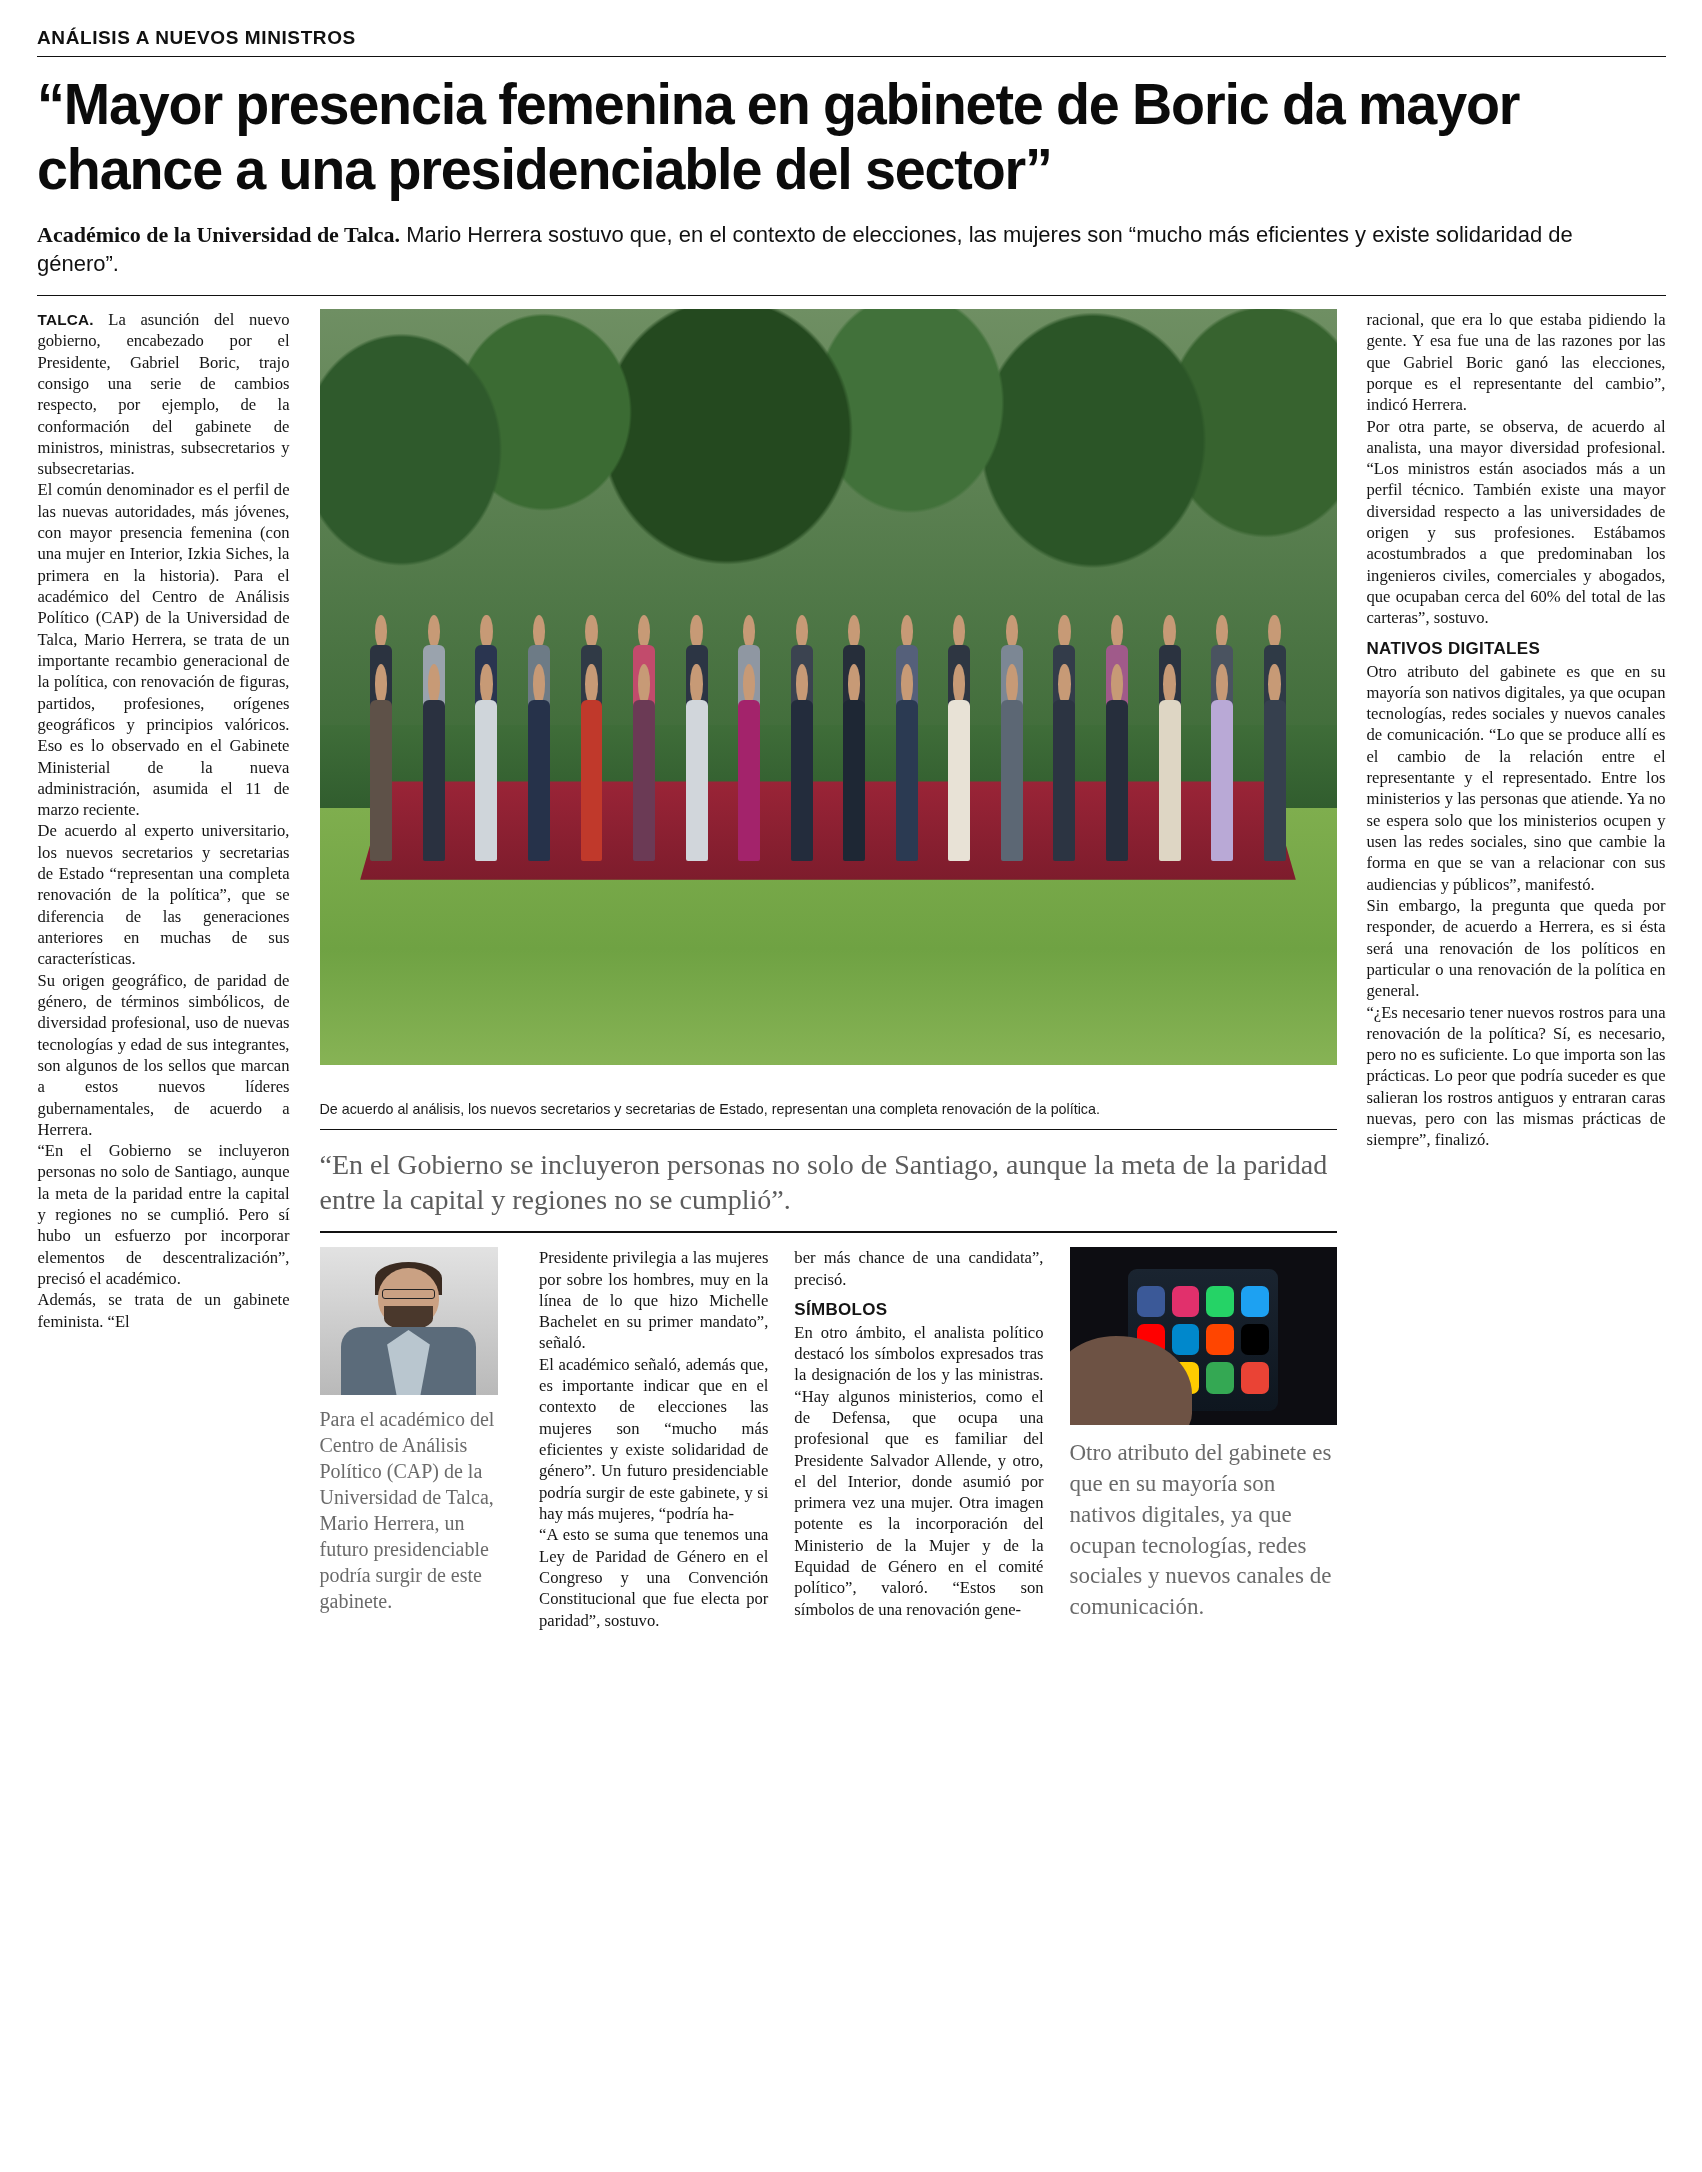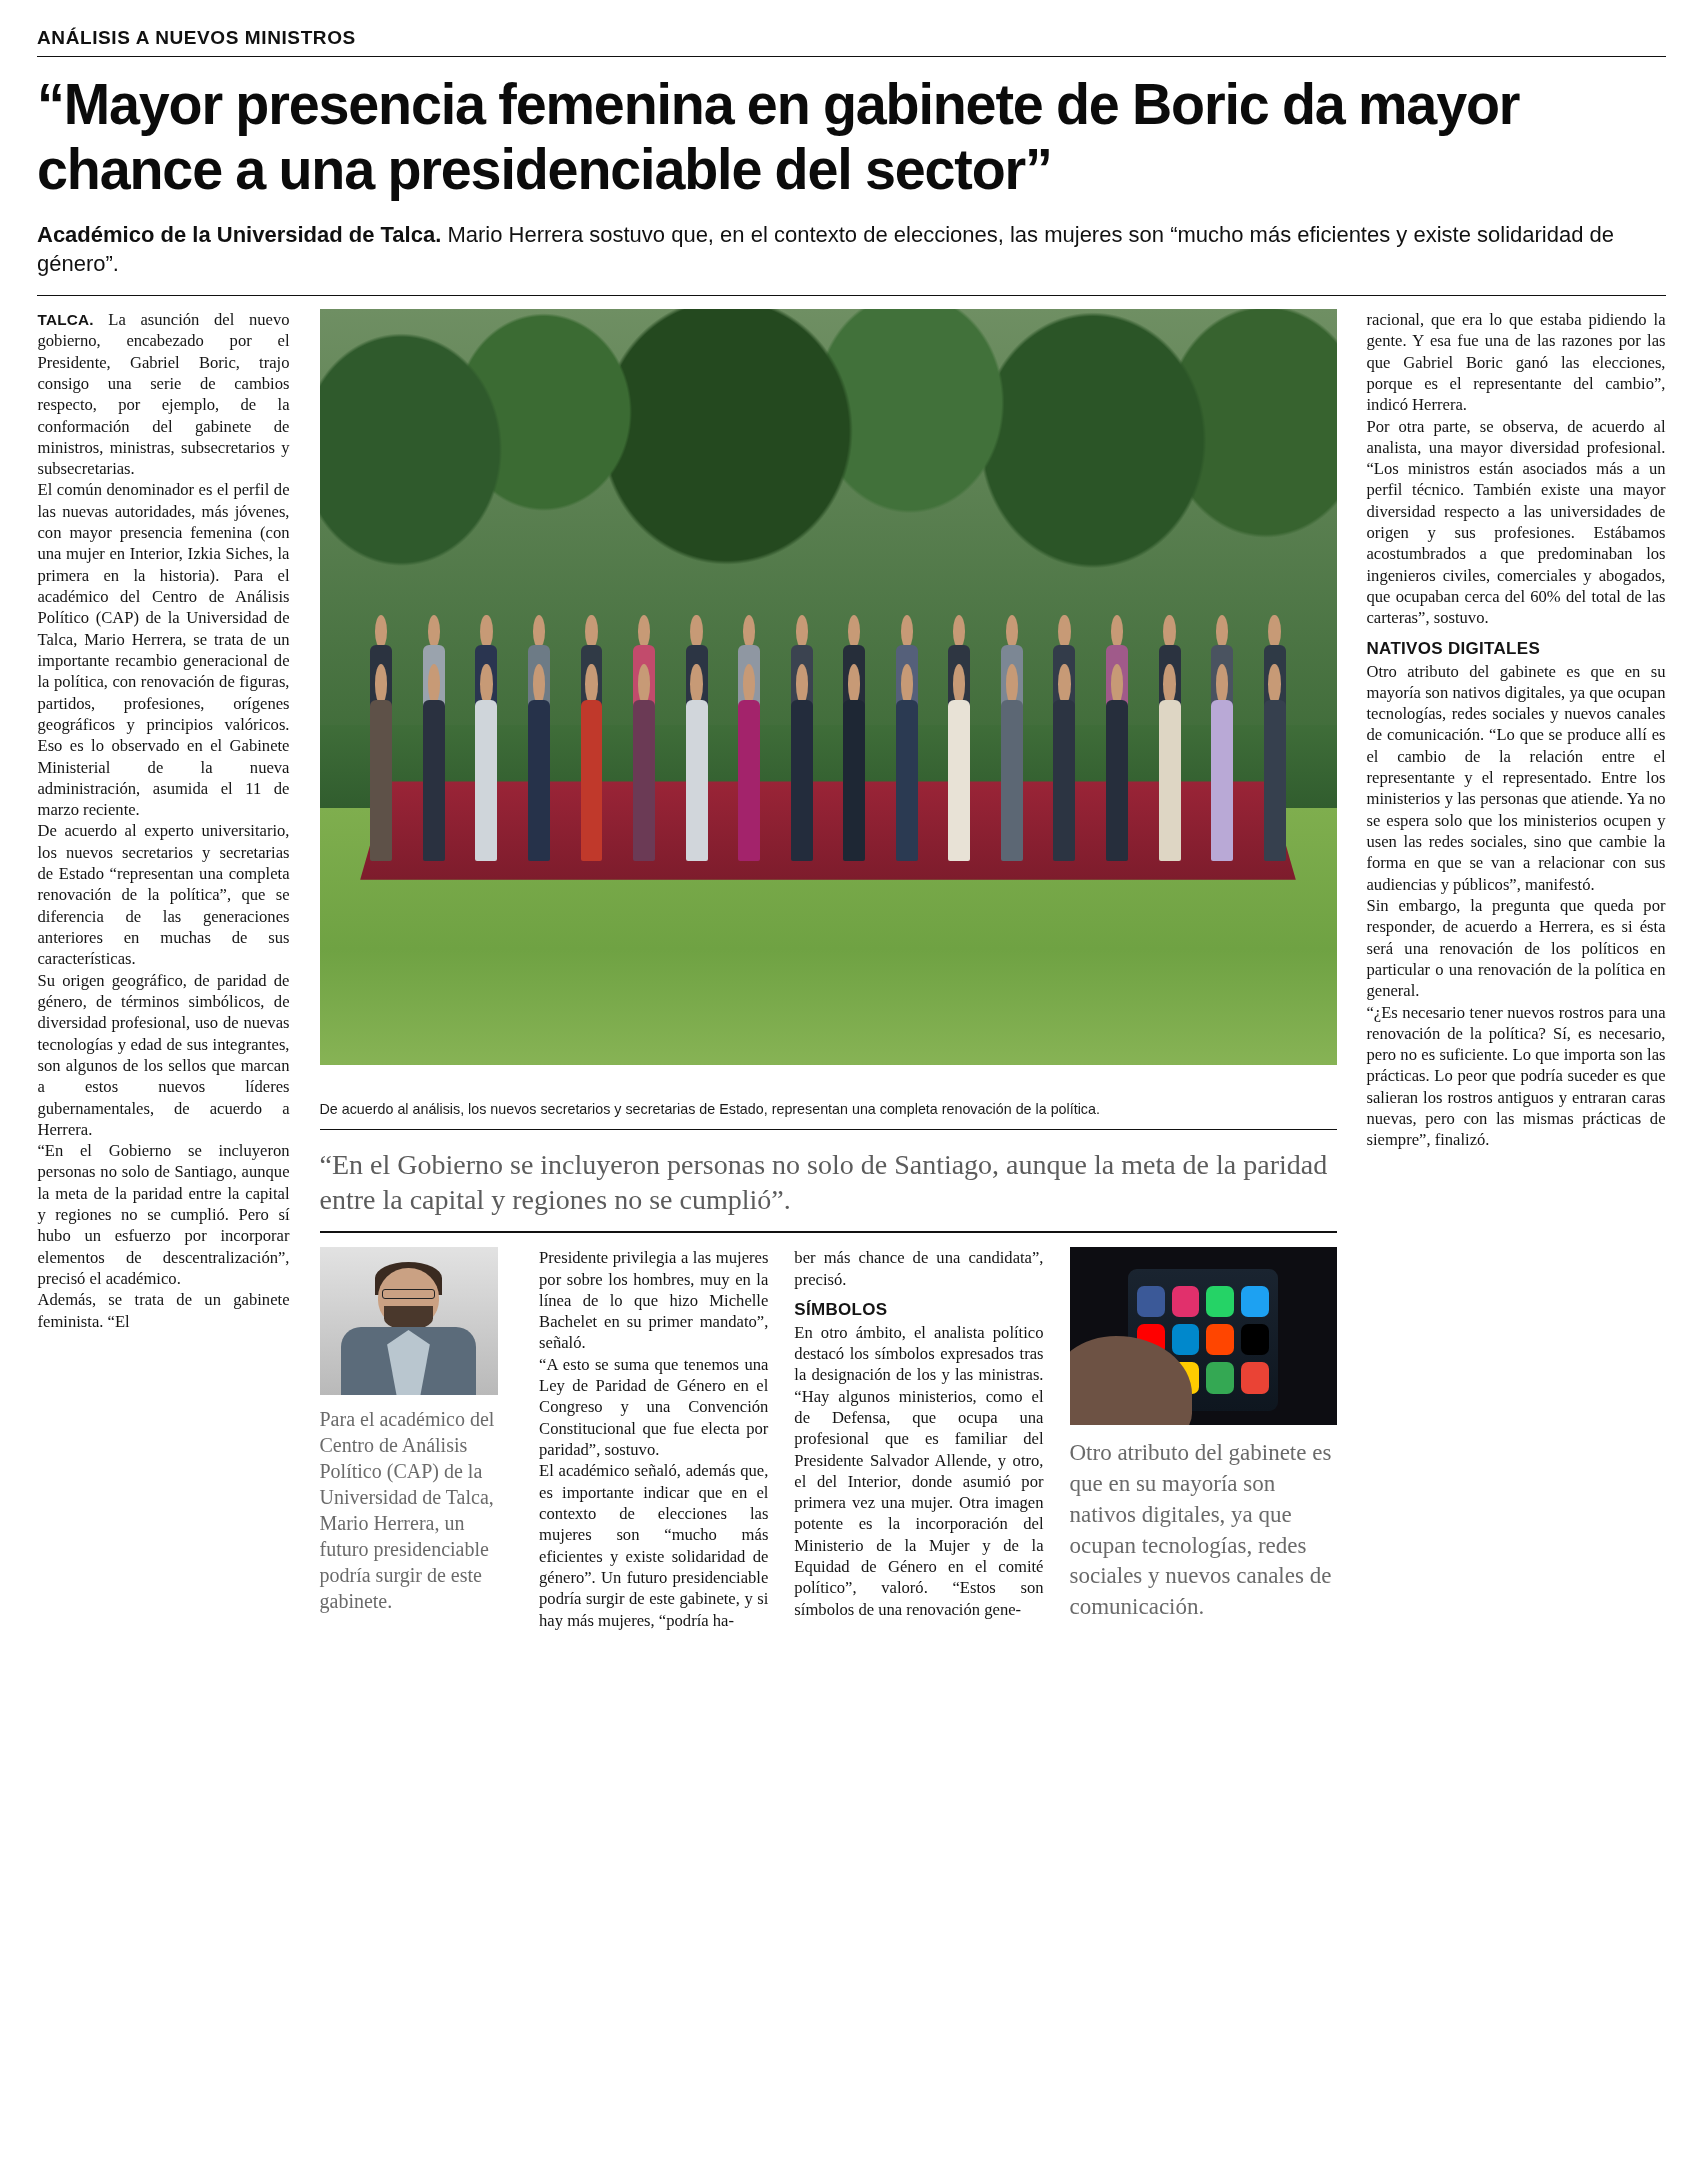--- a/index.html
+++ b/index.html
@@ -49,21 +49,21 @@
   }
   
   .lead {
     font-family: "Liberation Sans", sans-serif;
     font-size: 22px;
     line-height: 1.32;
     color: #111;
     margin: 0 0 17px 0;
     max-width: 1582px;
   }
-  .lead b { font-weight: 700; }
+  .lead b { font-weight: 700; font-family: Liberation Serif, serif; }
   .top-rule {
     border-top: 1px solid #111;
     width: 100%;
     margin: 0 0 13px 0;
   }
   
   .cols {
     display: flex;
     gap: 0;
     width: 100%;
@@ -405,22 +405,22 @@
             <div class="glasses"></div>
             <div class="beard"></div>
             <div class="torso"></div>
             <div class="shirt"></div>
           </div>
           <div class="pullquote-sm">Para el académico del Centro de Análisis Político (CAP) de la Universidad de Talca, Mario Herrera, un futuro presidenciable podría surgir de este gabinete.</div>
         </div>
 
         <div class="sub sub-2 body-text">
           <p>Presidente privilegia a las mujeres por sobre los hombres, muy en la línea de lo que hizo Michelle Bachelet en su primer mandato”, señaló.</p>
+          <p>El académico señaló, además que, es importante indicar que en el contexto de elecciones las mujeres son “mucho más eficientes y existe solidaridad de género”. Un futuro presidenciable podría surgir de este gabinete, y si hay más mujeres, “podría ha-</p>
           <p>“A esto se suma que tenemos una Ley de Paridad de Género en el Congreso y una Convención Constitucional que fue electa por paridad”, sostuvo.</p>
-          <p>El académico señaló, además que, es importante indicar que en el contexto de elecciones las mujeres son “mucho más eficientes y existe solidaridad de género”. Un futuro presidenciable podría surgir de este gabinete, y si hay más mujeres, “podría ha-</p>
         </div>
 
         <div class="sub sub-3 body-text">
           <p>ber más chance de una candidata”, precisó.</p>
           <div class="subhead">SÍMBOLOS</div>
           <p>En otro ámbito, el analista político destacó los símbolos expresados tras la designación de los y las ministras. “Hay algunos ministerios, como el de Defensa, que ocupa una profesional que es familiar del Presidente Salvador Allende, y otro, el del Interior, donde asumió por primera vez una mujer. Otra imagen potente es la incorporación del Ministerio de la Mujer y de la Equidad de Género en el comité político”, valoró. “Estos son símbolos de una renovación gene-</p>
         </div>
 
         <div class="sub sub-4">
           <div class="photo-phone">

